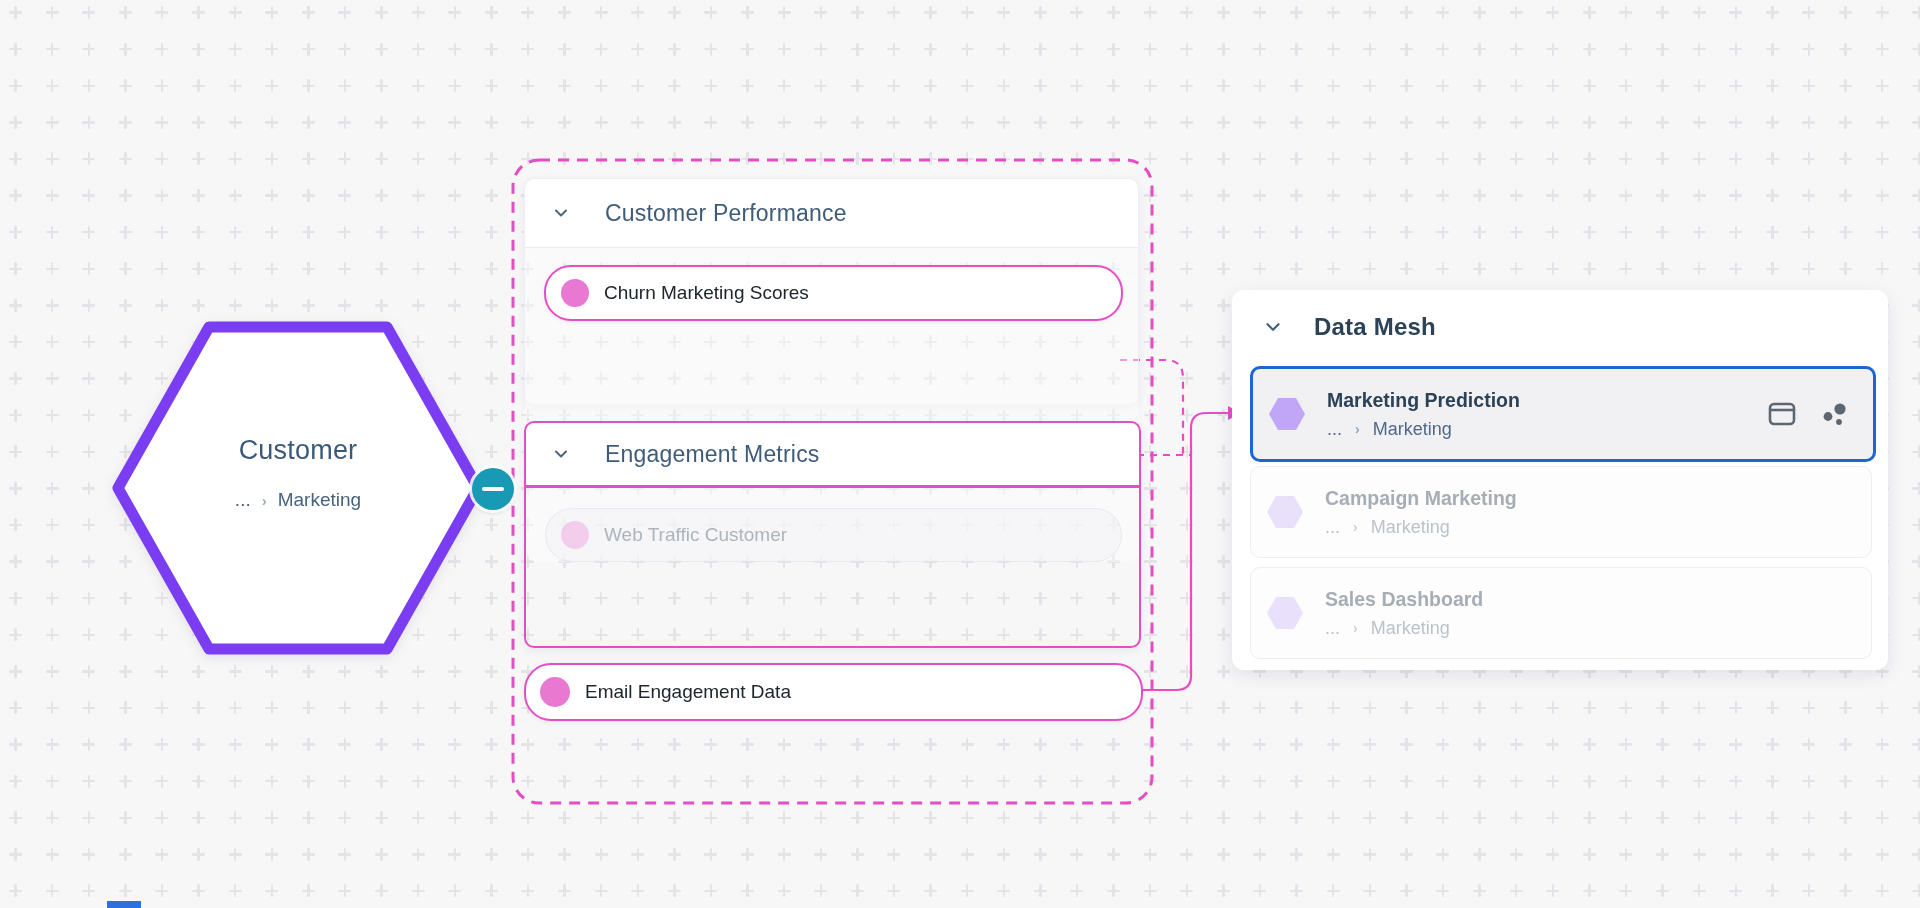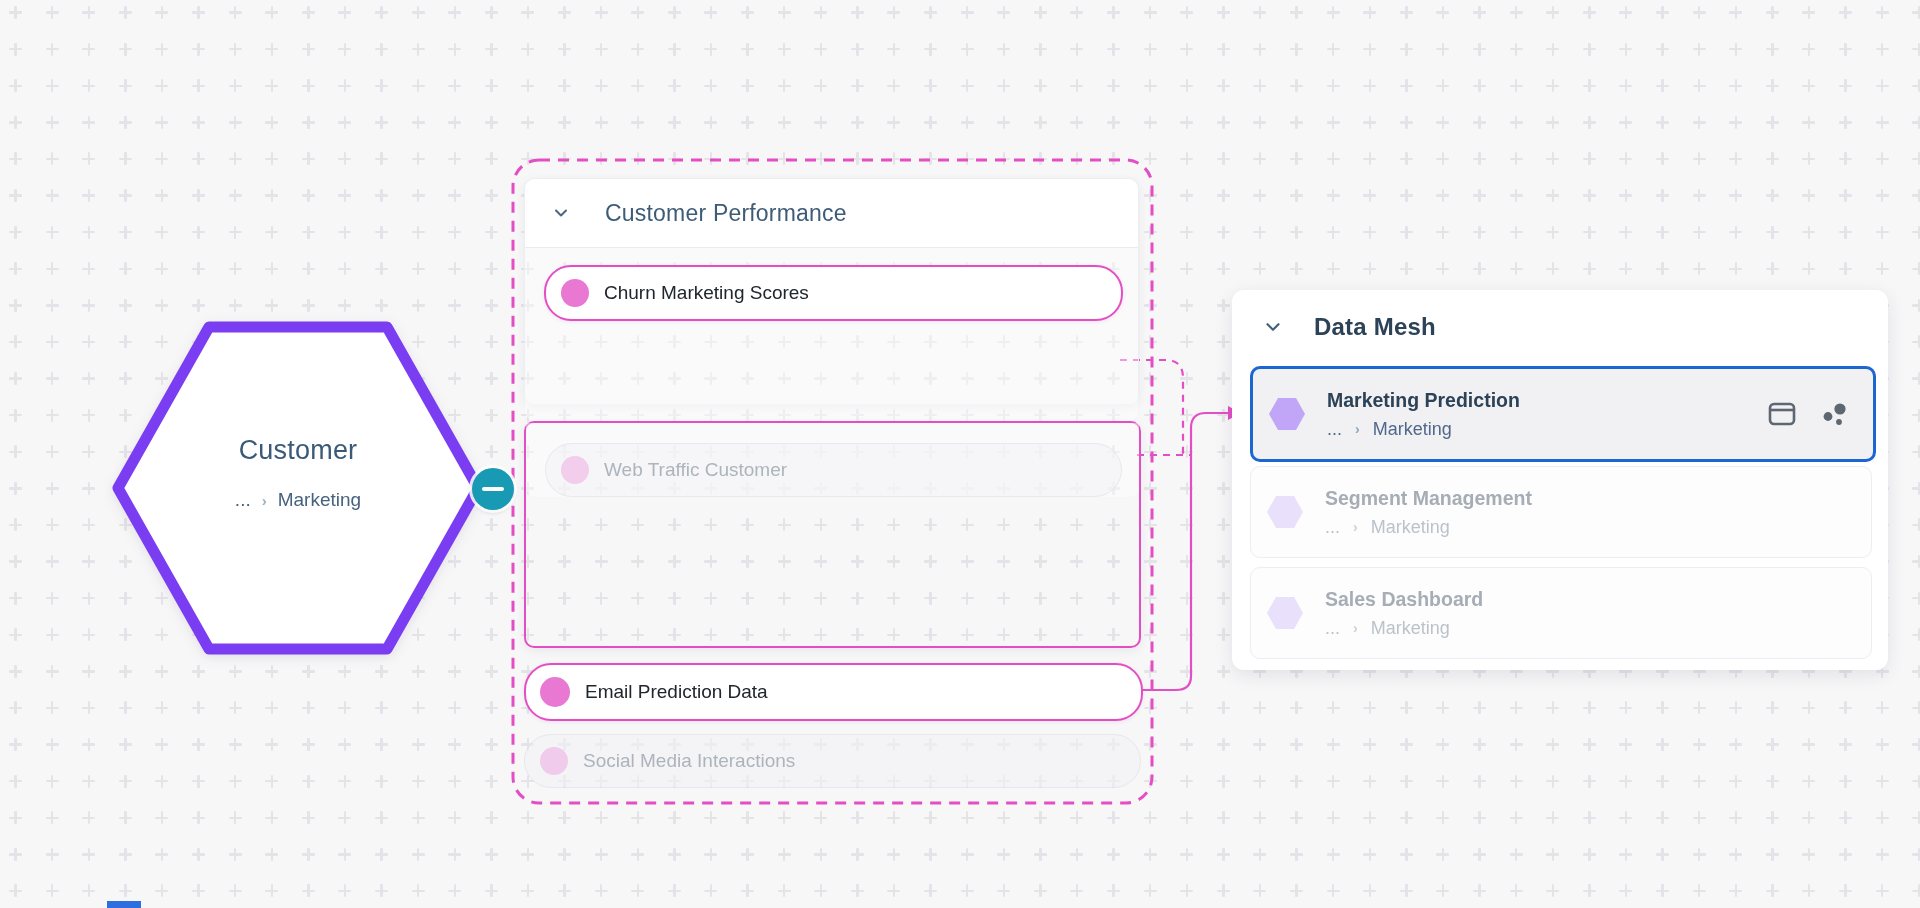--- a/index.html
+++ b/index.html
@@ -1455,35 +1455,39 @@
     </div>
     <div class="panel-body">
       <div class="pill active" style="border-color: rgb(228, 78, 197);">
         <span class="dot" style="background-color: rgb(232, 120, 210);"></span>
         <span class="lbl">Churn Marketing Scores</span>
       </div>
     </div>
   </div>
 
   <div class="panel" id="panel-engagement" style="border-color: rgb(228, 78, 197);">
+    <div class="panel-header" style="border-bottom-color: rgb(228, 78, 197);">
+      <span class="chev">
+        <svg width="20" height="20" viewBox="0 0 20 20">
+            <path d="M5 7.5l5 5 5-5" fill="none" stroke="#4a6681" stroke-width="2" stroke-linecap="round" stroke-linejoin="round"></path>
+          </svg>
+      </span>
+      <span class="panel-title">Engagement Metrics</span>
+    </div>
     <div class="panel-body">
       <div class="pill faded">
         <span class="dot"></span>
         <span class="lbl">Web Traffic Customer</span>
       </div>
     </div>
   </div>
 
   <div class="pill active standalone" id="pill-email" style="border-color: rgb(228, 78, 197);">
     <span class="dot" style="background-color: rgb(232, 120, 210);"></span>
-    <span class="lbl">Email Prediction Data</span>
-  </div>
-  <div class="pill faded standalone" id="pill-social">
-    <span class="dot"></span>
-    <span class="lbl">Social Media Interactions</span>
+    <span class="lbl">Email Engagement Data</span>
   </div>
 
   <div class="mesh-panel">
     <div class="mesh-header">
       <span class="chev">
         <svg width="22" height="22" viewBox="0 0 20 20">
             <path d="M5 7.5l5 5 5-5" fill="none" stroke="#44607c" stroke-width="2" stroke-linecap="round" stroke-linejoin="round"></path>
           </svg>
       </span>
       <span class="mesh-title">Data Mesh</span>
@@ -1516,21 +1520,21 @@
             </svg>
         </span>
       </div>
     </div>
 
     <div class="mesh-card faded" id="card-cm">
       <svg class="hex-ic" width="42" height="38" viewBox="0 0 42 38">
         <polygon points="3,19 12,3 30,3 39,19 30,35 12,35" fill="#e9e0fb"></polygon>
       </svg>
       <div class="txt">
-        <div class="t1">Segment Management</div>
+        <div class="t1">Campaign Marketing</div>
         <div class="bc">
           <span>...</span>
           <span class="sep">›</span>
           <span>Marketing</span>
         </div>
       </div>
     </div>
 
     <div class="mesh-card faded" id="card-sd">
       <svg class="hex-ic" width="42" height="38" viewBox="0 0 42 38">

